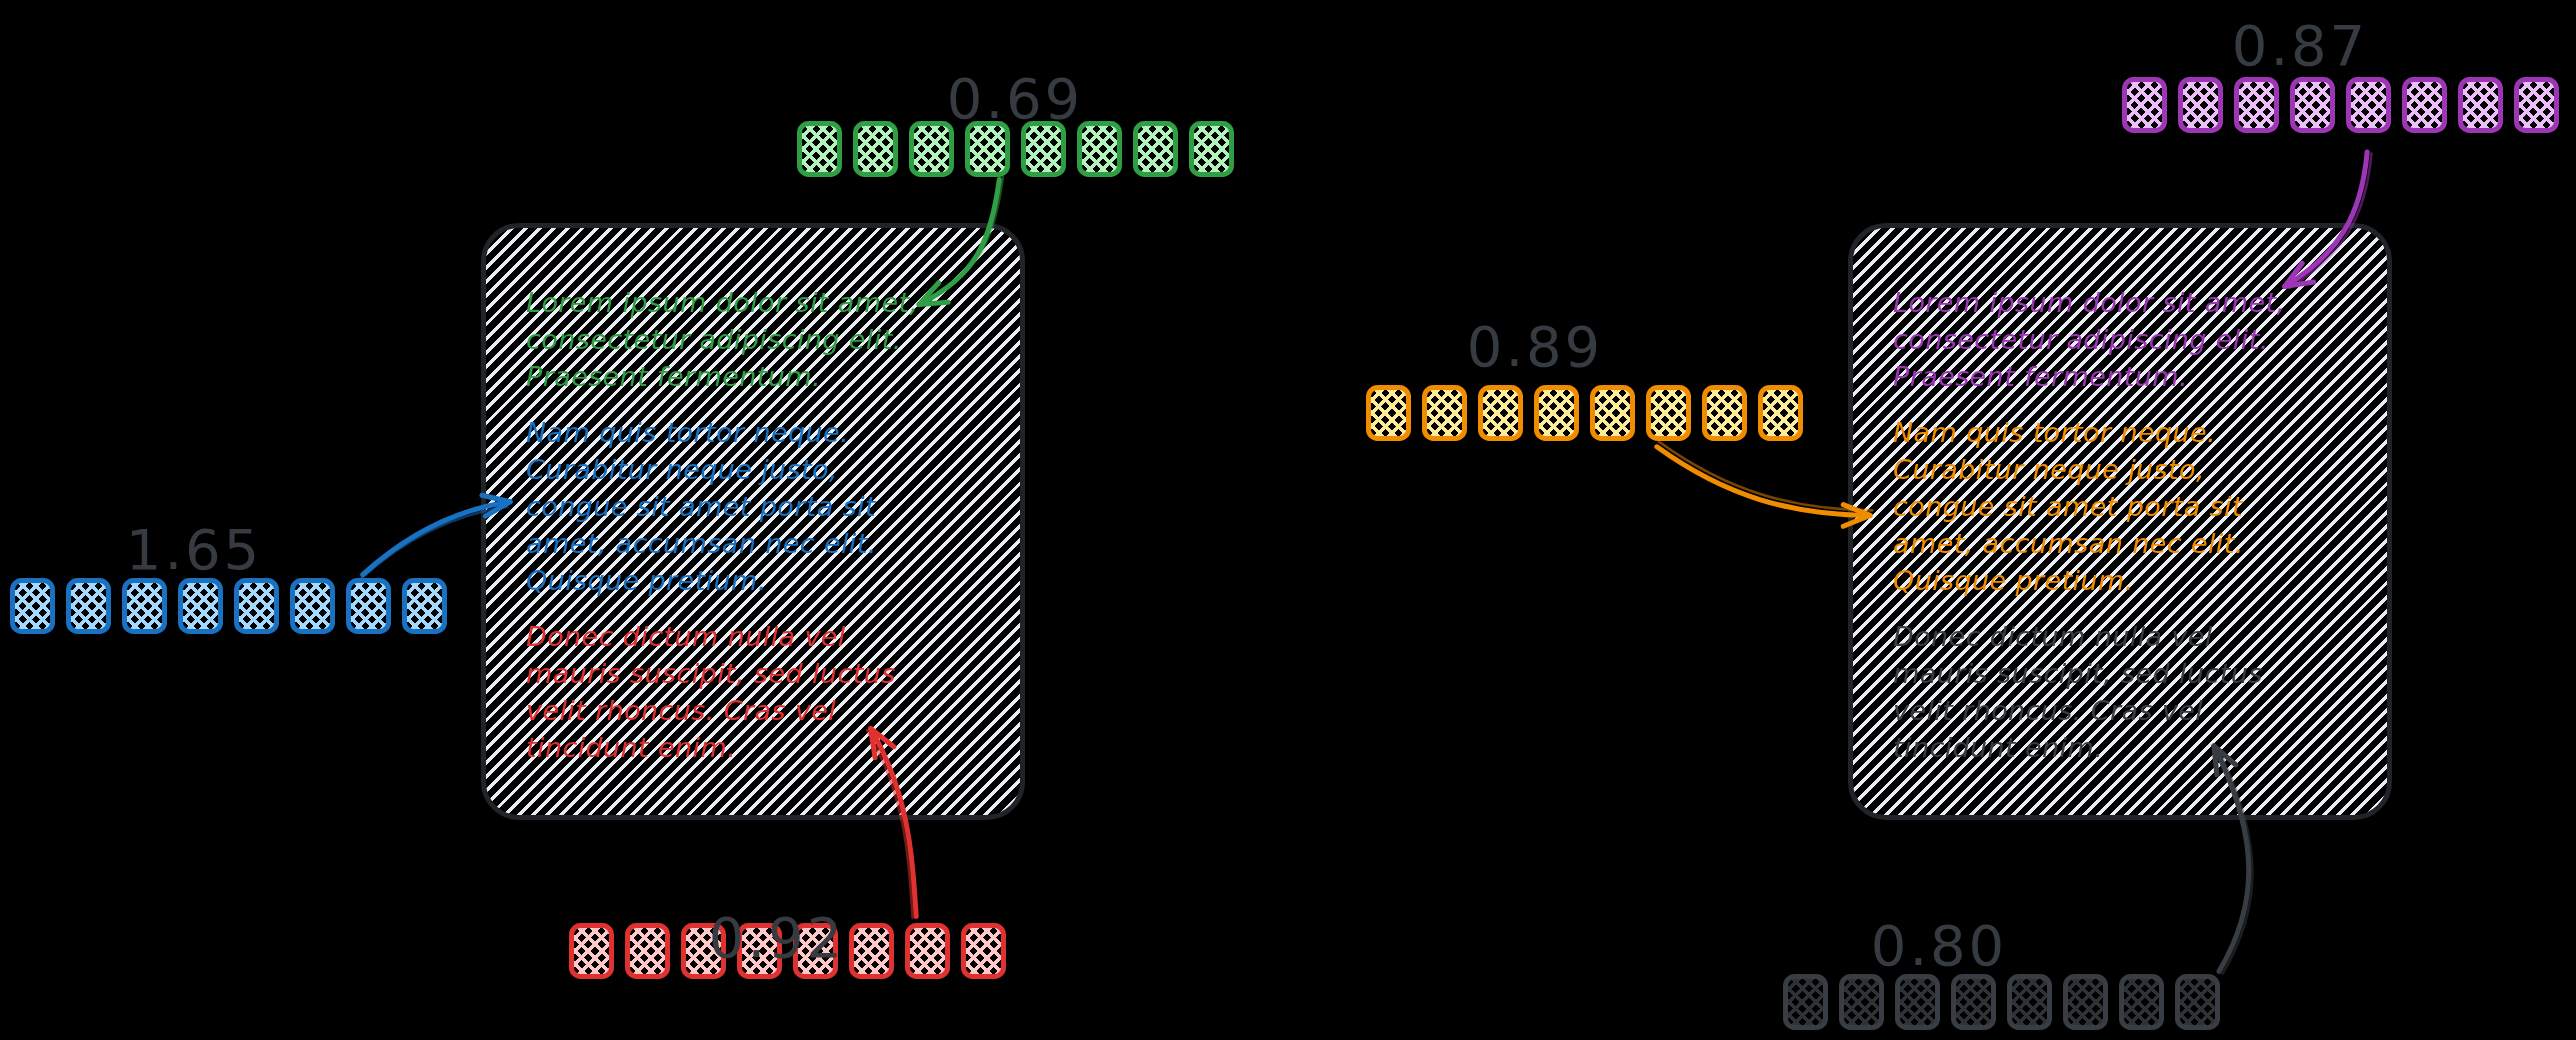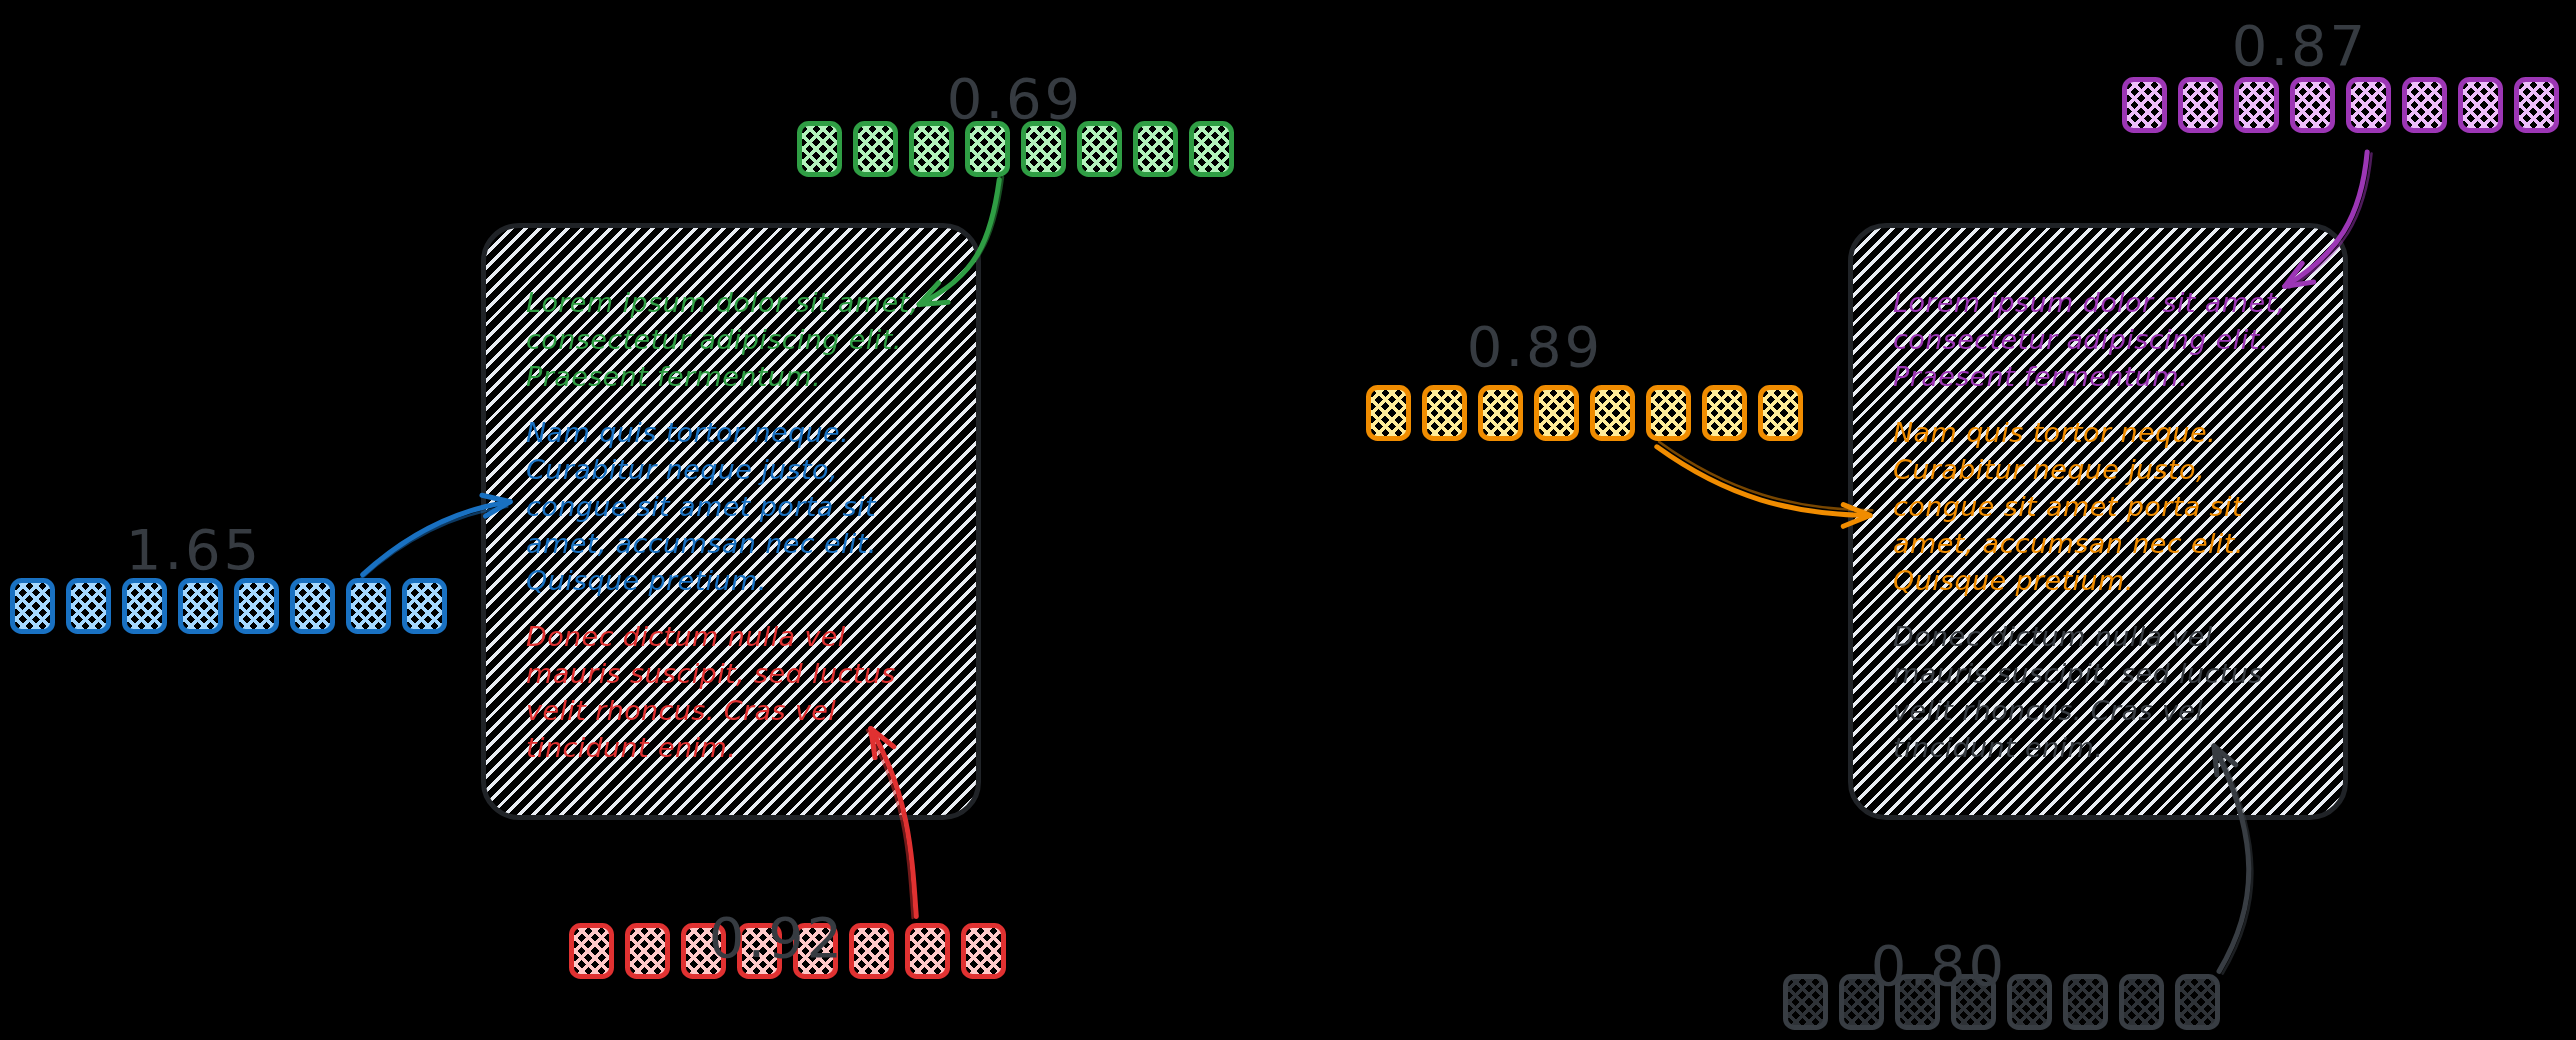--- a/index.html
+++ b/index.html
@@ -2,21 +2,21 @@
 <html style="font-size:11.6px"><head>
 <meta charset="utf-8">
 <style>
   html,body{margin:0;padding:0;background:#000;}
   .canvas{
     position:relative;width:2576px;height:1041px;background:#000;
     overflow:hidden;font-family:"DejaVu Sans",sans-serif;
   }
   
   .doc{
-    position:absolute;top:223px;width:500px;height:597px;box-sizing:border-box;
+    position:absolute;top:223px;width:544px;height:597px;box-sizing:border-box;
     border:5px solid var(--doc-border);border-radius:38px;
     background:repeating-linear-gradient(135deg, rgba(0,0,0,0) 0 6.5px, var(--doc-hatch) 6.5px 10px);
     padding:56px 35px 0 40px;
   }
   .doc-left{left:481px;}
   .doc-right{left:1848px;}
   .para{
     margin:0 0 19px 0;font-size:27px;font-style:italic;line-height:37px;
     letter-spacing:0.4px;white-space:pre-line;color:var(--stroke);
   }
@@ -38,21 +38,21 @@
   
   .score{
     position:absolute;transform:translateX(-50%);
     font-size:56px;letter-spacing:2.9px;color:var(--score-color);
   }
   #score-green {left:1015px;top:66px;}
   #score-blue  {left:194px; top:517px;}
   #score-red   {left:777px;top:905px;}
   #score-orange{left:1535px;top:314px;}
   #score-purple{left:2300px;top:13px;}
-  #score-gray  {left:1939px;top:913px;margin-top:20px;}
+  #score-gray  {left:1939px;top:913px;}
   
   .arrows{position:absolute;inset:0;pointer-events:none;}
   .arrow path{stroke:var(--stroke);fill:none;stroke-linecap:round;stroke-linejoin:round;}
   .arrow .shaft{stroke-width:7px;}
   .arrow .head{stroke-width:7px;}
   .arrow .sketch{stroke-width:3.5px;opacity:.5;}
 </style>
 </head>
 <body>
 

